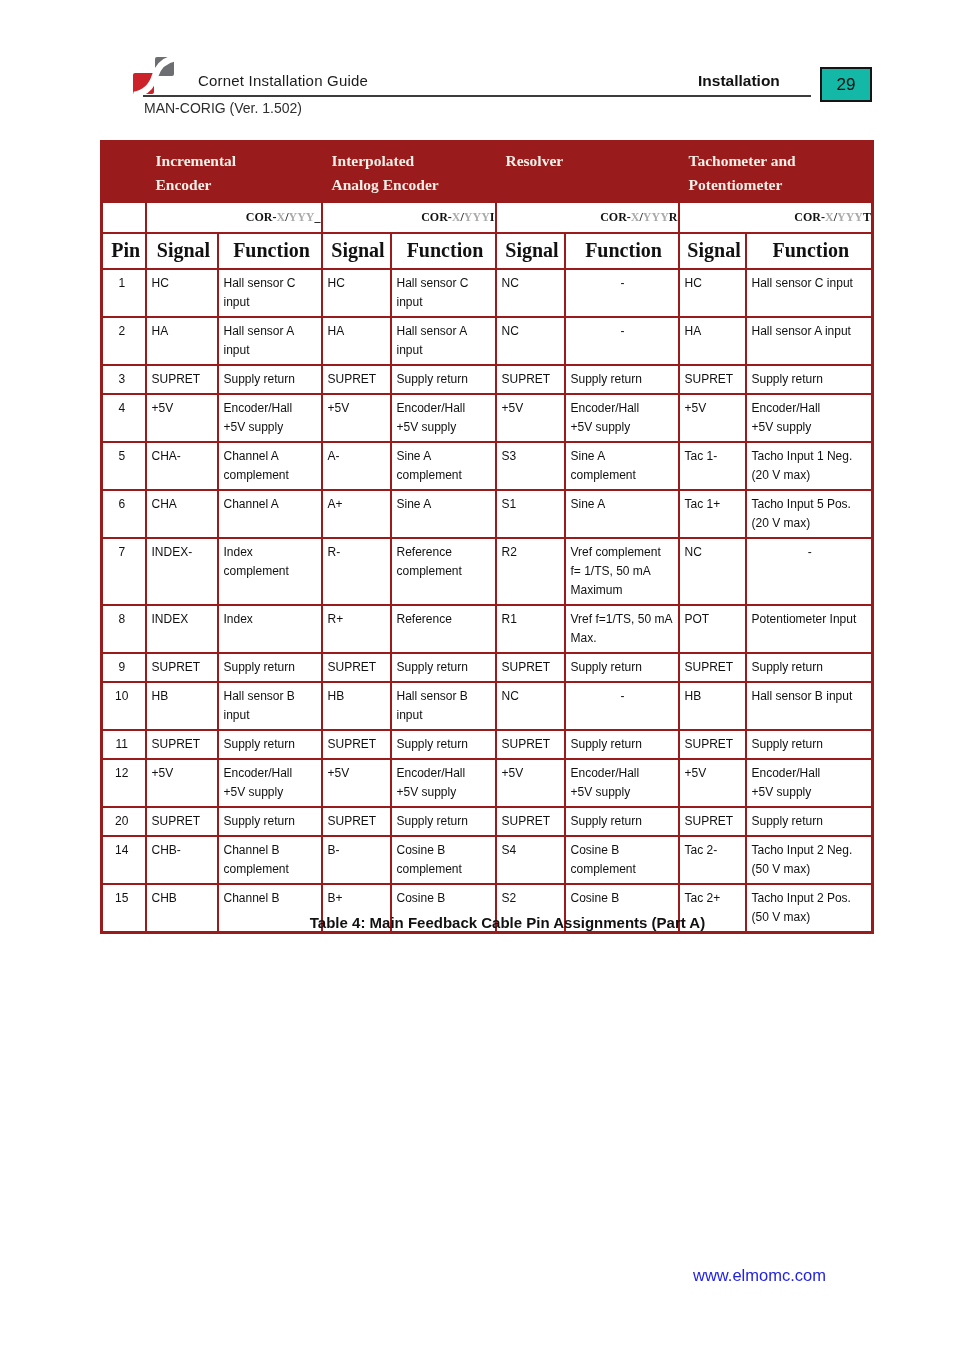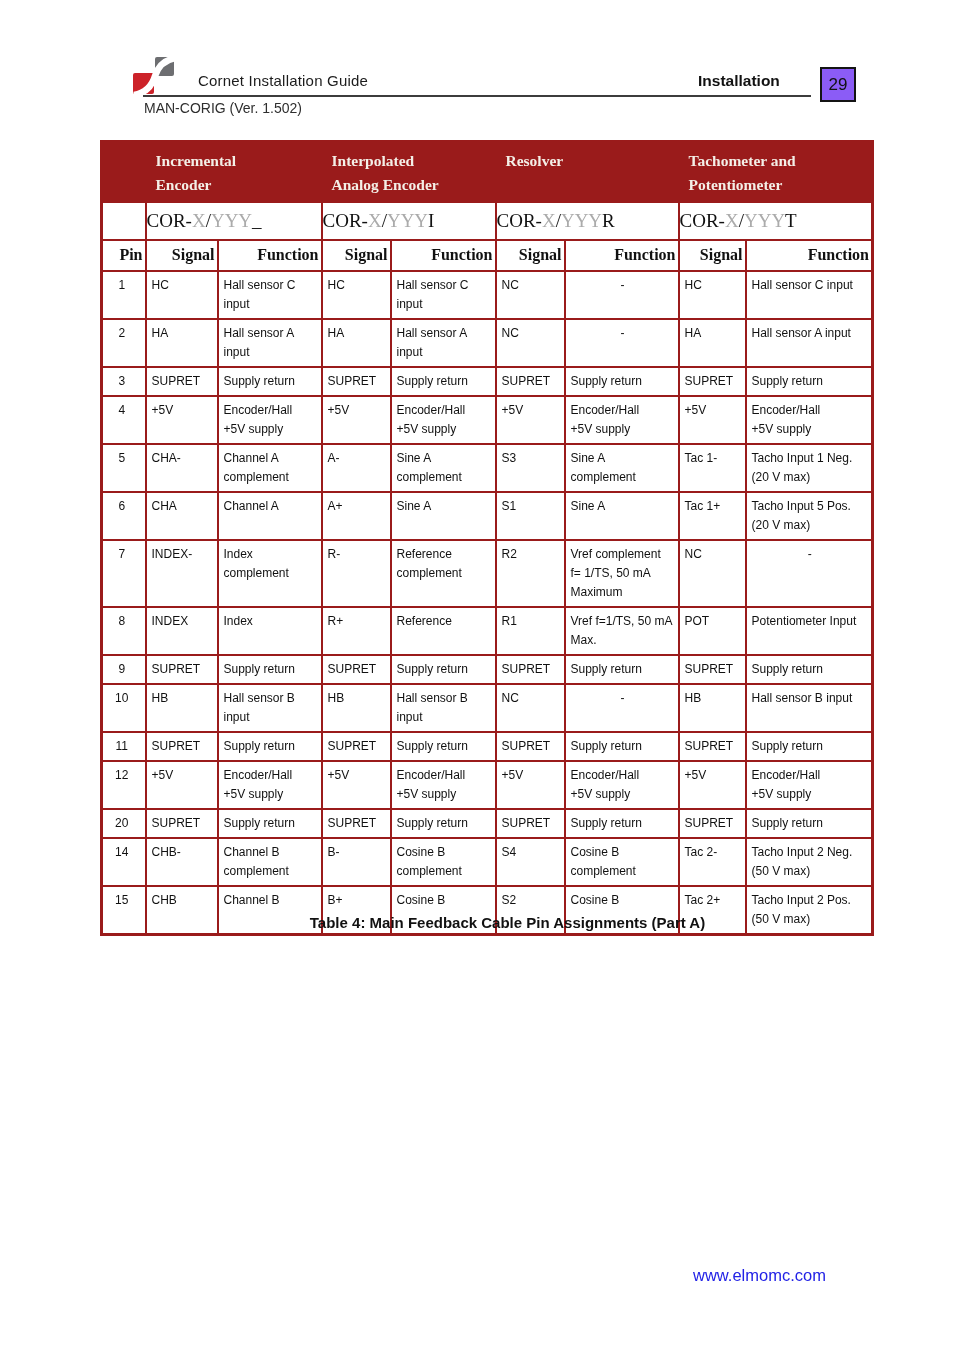--- a/index.html
+++ b/index.html
@@ -33,24 +33,24 @@
   .header-rule {
     position: absolute; left: 143px; top: 95px;
     width: 668px; height: 2px; background: #3c3c3c;
   }
   .version-note {
     position: absolute; left: 144px; top: 100px;
     font-size: 14px; color: #2e2e2e;
   }
   .page-box {
     position: absolute; left: 820px; top: 67px;
-    width: 36px; height: 35px;
+    width: 52px; height: 35px;
     border: 2px solid #141414;
     text-align: center; font-size: 17px; line-height: 31px; color: #111;
-    background: #8b5cf6;
+    background: #14b8a6;
   }
 
   
   table.pin-table {
     position: absolute; left: 100px; top: 140px;
     width: 771px;
     border-collapse: collapse;
     table-layout: fixed;
     border: 3px solid var(--table-red);
   }
@@ -64,29 +64,29 @@
     color: #f4efe7;
     font-family: "Liberation Serif", serif;
     font-size: 15.5px; font-weight: bold;
     text-align: left; vertical-align: top;
     line-height: 24px;
     padding: 6px 2px 4px 9px;
     white-space: pre-line;
   }
   tr.cor-row td {
     font-family: "Liberation Serif", serif;
-    font-size: 19px; font-weight: normal; color: #111;
-    text-align: left; padding: 7px 0;
+    font-size: 12px; font-weight: bold; color: #111;
+    text-align: right; padding: 7px 0;
     background: #fff;
   }
   tr.cor-row .gy { color: var(--model-gray); }
   tr.colhead th {
     font-family: "Liberation Serif", serif;
-    font-size: 16px; font-weight: bold; color: #111;
-    text-align: right; padding: 5px 2px 6px 6px;
+    font-size: 20px; font-weight: bold; color: #111;
+    text-align: center; padding: 5px 2px 6px 6px;
     background: #fff;
   }
   tbody td {
     font-size: 12px; line-height: 19px; color: #111;
     vertical-align: top;
     padding: 3.5px 3px 4.5px 5px;
     background: #fff;
   }
   tbody td.pin { text-align: center; padding-left: 2px; padding-right: 6px; }
   tbody td.fn { white-space: pre-line; }

